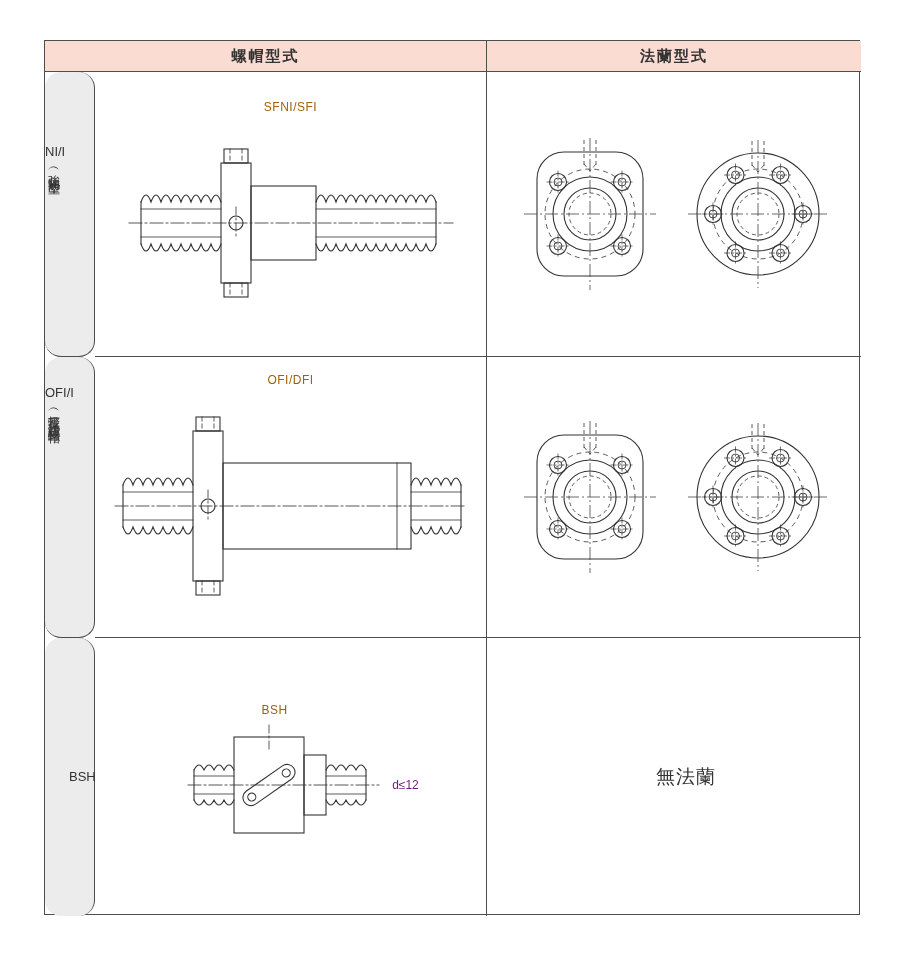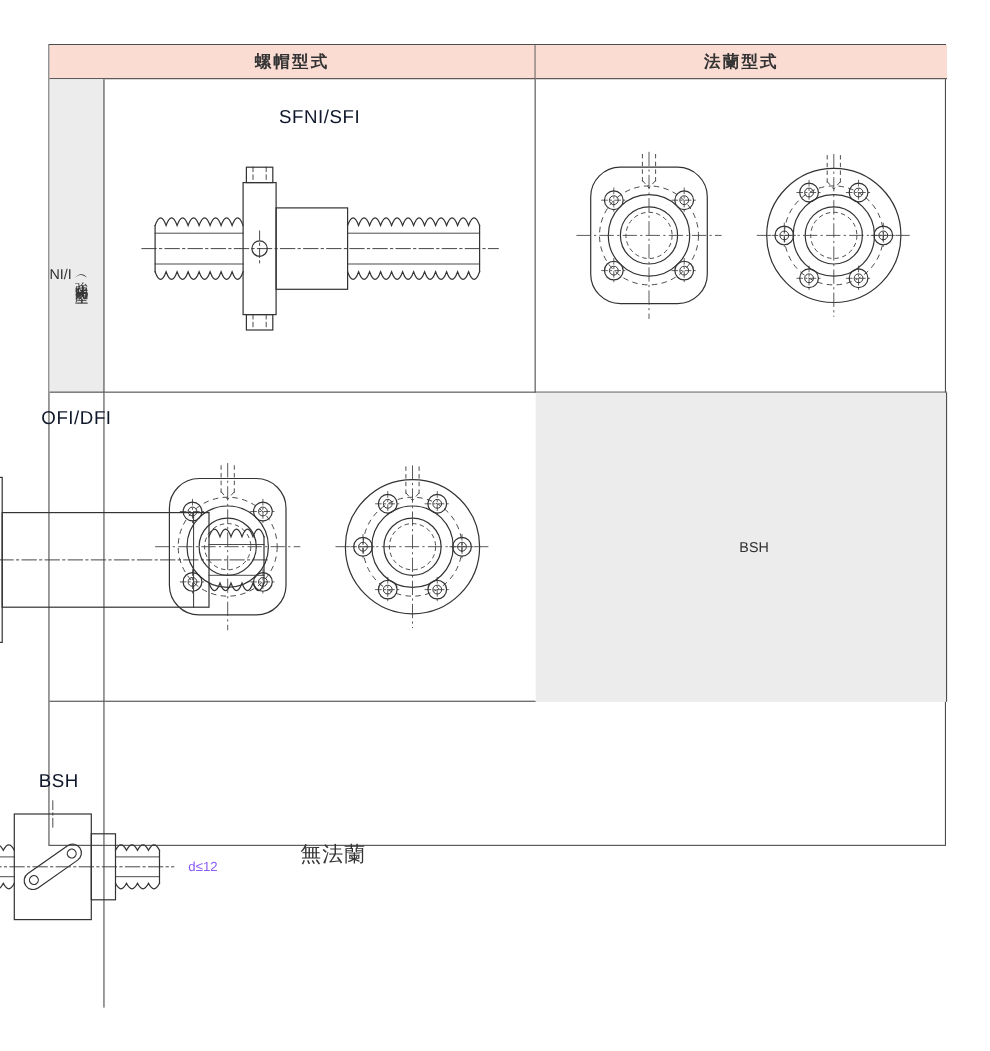--- a/index.html
+++ b/index.html
@@ -1,49 +1,49 @@
 <!DOCTYPE html>
 <html><head>
 <meta charset="utf-8">
 <style>
   * { margin:0; padding:0; box-sizing:border-box; }
   html,body { width:900px; height:955px; background:#ffffff;
     font-family:"Liberation Sans","DejaVu Sans",sans-serif; color:#333; }
   .page { position:relative; width:900px; height:955px; background:#fff; overflow:hidden; }
 
-  .catalog-table { position:absolute; left:44px; top:40px; width:816px; height:729px;
+  .catalog-table { position:absolute; left:44px; top:40px; width:816px; height:875px;
     display:grid; grid-template-columns:50px 392px 374px;
     grid-template-rows:31px 285px 281px 278px;
     border:1px solid #4d4d4d; background:#fff; }
   .cell { border-right:1px solid #4d4d4d; border-bottom:1px solid #4d4d4d; position:relative; }
   .last-col { border-right:none; }
   .last-row { border-bottom:none;padding-left:24px; }
 
   .hdr { grid-row:1; display:flex; align-items:center; justify-content:center;
     background:#fadcd2; font-size:15px; font-weight:600; letter-spacing:2px; color:#333; }
   .hdr-nut { grid-column:1/3; }
   .hdr-flange { grid-column:3; }
 
-  .label-cell { background:#ececec; display:flex; align-items:center; }
+  .label-cell { background:#ececec; display:flex; flex-direction:column; align-items:flex-start;border-radius:16px; }
   .label-cell .code { font-size:13px; line-height:1.2; }
   .label-sub { writing-mode:vertical-rl; text-orientation:mixed; font-size:12px;
     letter-spacing:2px; margin-top:3px; }
   .lc1 { padding-top:72px; }
   .lc2 { padding-top:28px; }
   .lc3 { justify-content:center; }
 
   .draw-cell { display:flex; flex-direction:column; align-items:center; justify-content:center; }
-  .draw-title { font-size:17px; color:#0f172a; margin-bottom:4px; letter-spacing:0.5px; }
+  .draw-title { font-size:12px; color:#a16207; margin-bottom:4px; letter-spacing:0.5px; }
   .bsh-title { transform:translateX(-28px); margin-bottom:2px; }
 
   .flange-cell { display:flex; align-items:center; justify-content:center; }
   .noflange { font-size:19px; letter-spacing:1px; }
 
   .variant-row { display:flex; align-items:center; }
-  .variant-label { font-size:12px; color:#8b5cf6; margin-left:11px; }
+  .variant-label { font-size:12px; color:#701a75; margin-left:11px; }
 
   svg { display:block; }
 </style>
 </head>
 <body>
 
 <svg width="0" height="0" style="position:absolute" aria-hidden="true">
   <defs>
     <g id="boltHole" stroke="#333" fill="none">
       <circle r="8.5" stroke-width="1.1"></circle>
@@ -118,20 +118,24 @@
         </g>
       </svg>
     </div>
     <div class="cell flange-cell last-col">
       <svg width="345" height="190" viewBox="0 0 345 190">
         <use href="#flangeA" transform="translate(88,95)"></use>
         <use href="#flangeB" transform="translate(256,95)"></use>
       </svg>
     </div>
 
+    <div class="cell label-cell lc2">
+      <span class="code">OFI/I</span>
+      <span class="label-sub">（輕量化一體式雙螺帽）</span>
+    </div>
     <div class="cell draw-cell">
       <div class="draw-title">OFI/DFI</div>
       <svg width="360" height="230" viewBox="0 0 360 230">
         <g stroke="#333" fill="none" stroke-width="1.1" stroke-linecap="square">
           <path d="M4 115 H356" stroke-dasharray="13 3 2 3" stroke-width="0.9" stroke="#444"></path>
           <path d="M12 94 q5 -14 10 0 q5 -14 10 0 q5 -14 10 0 q5 -14 10 0 q5 -14 10 0 q5 -14 10 0 q5 -14 10 0"></path>
           <path d="M12 136 q5 14 10 0 q5 14 10 0 q5 14 10 0 q5 14 10 0 q5 14 10 0 q5 14 10 0 q5 14 10 0"></path>
           <path d="M12 101 H82 M12 129 H82" stroke-width="0.8"></path>
           <path d="M12 94 V136"></path>
           <rect x="82" y="40" width="30" height="150"></rect>

